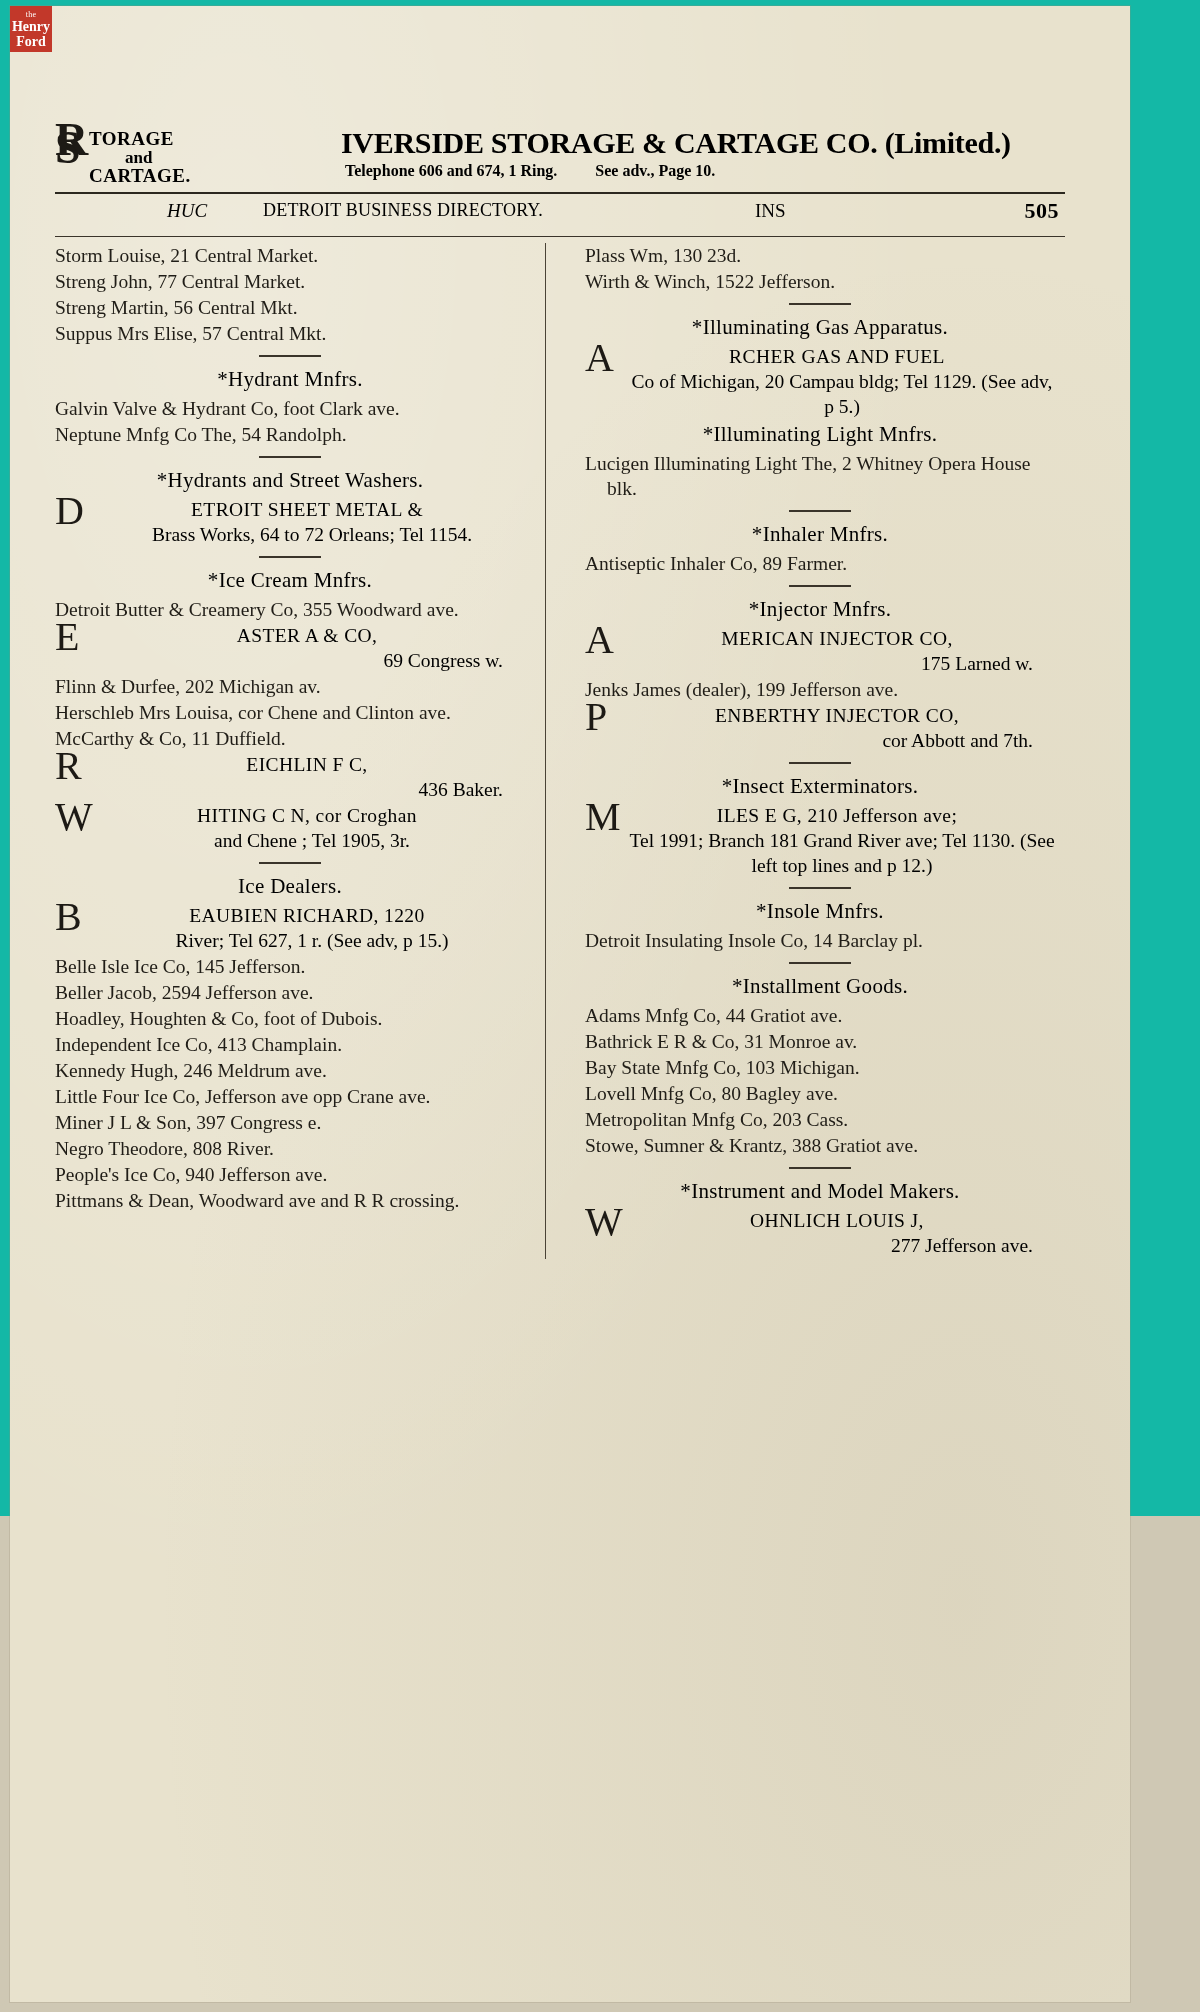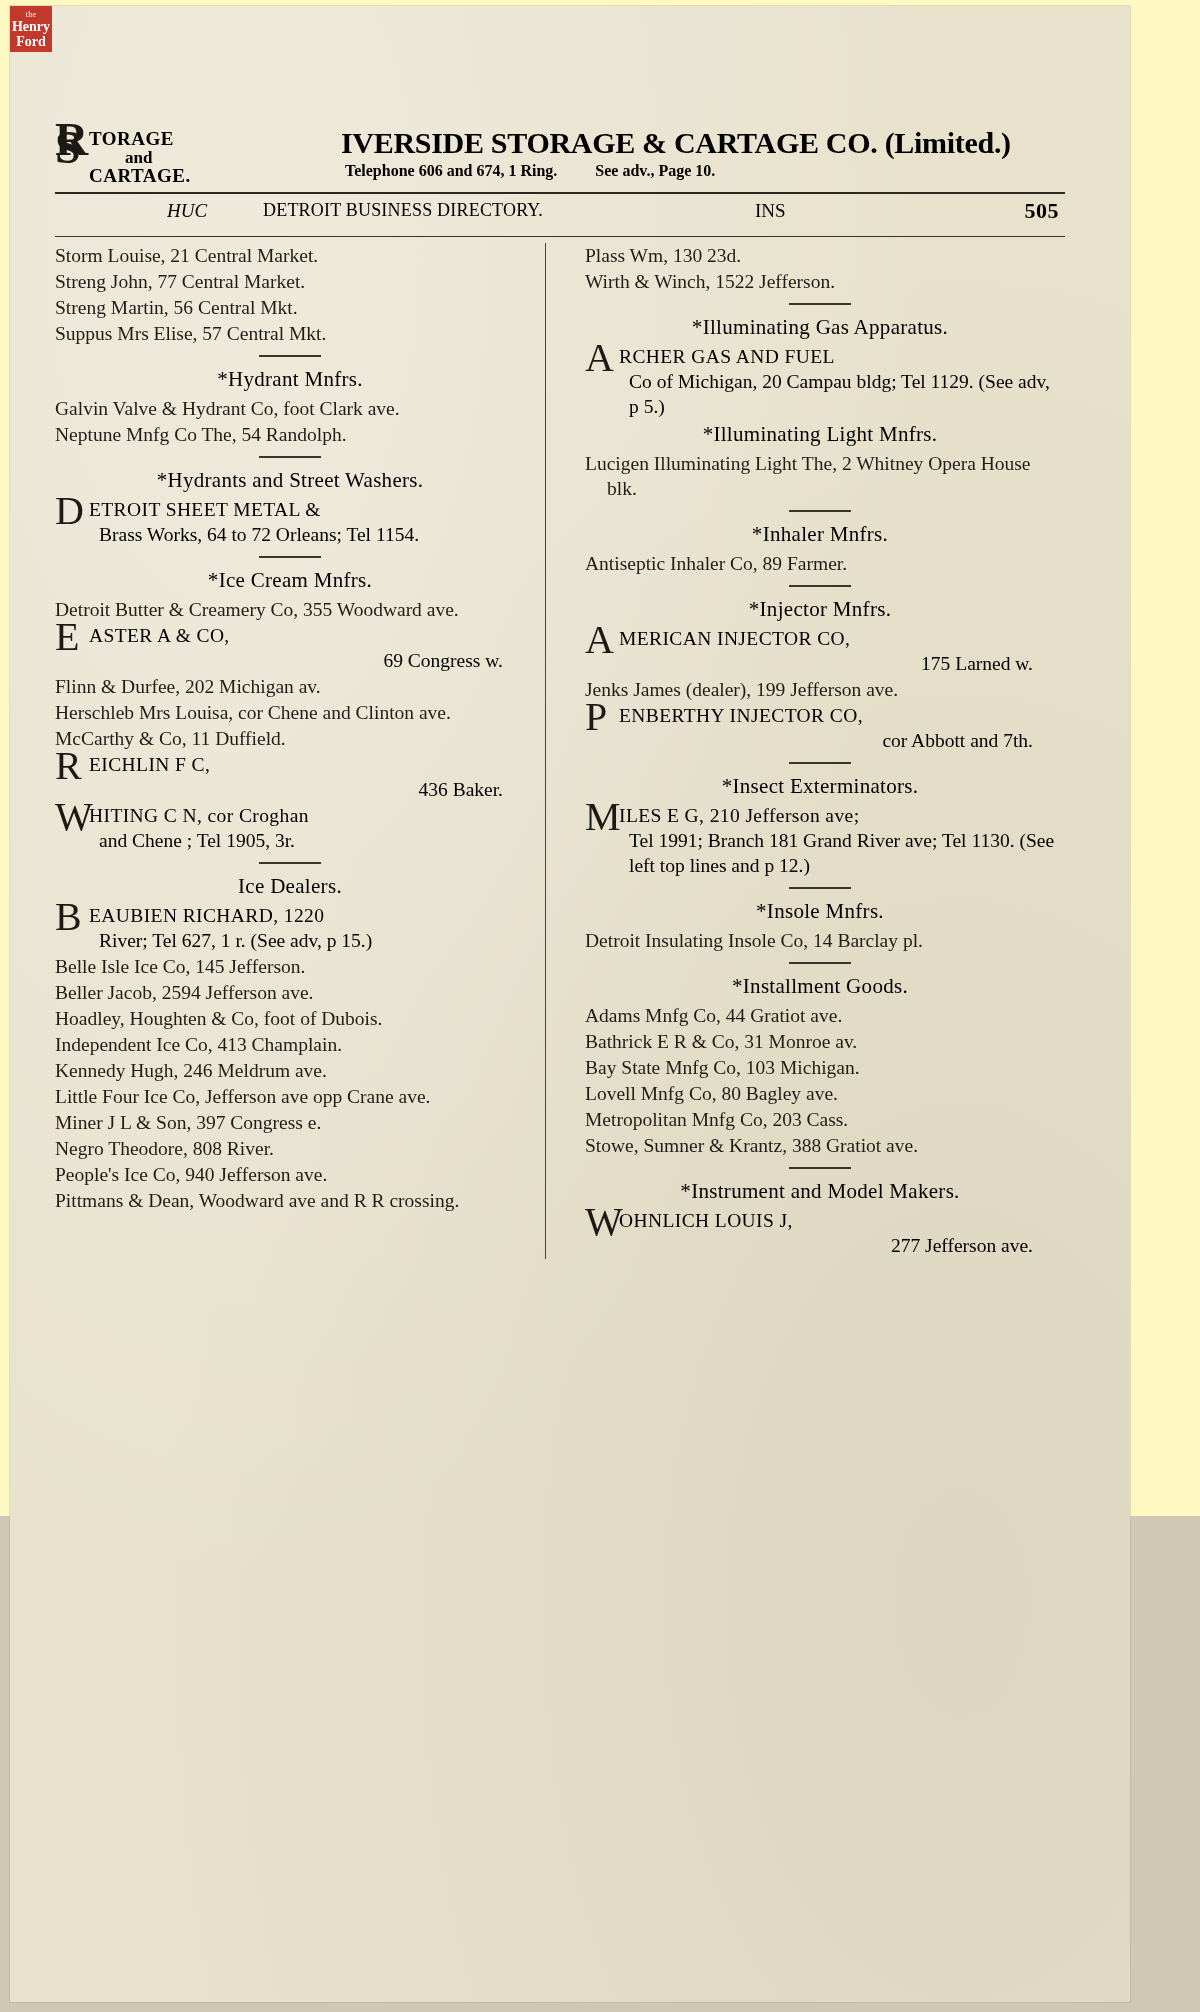--- a/index.html
+++ b/index.html
@@ -14,21 +14,21 @@
     position: relative;
     overflow: hidden;
   }
   
   .page {
     position: absolute;
     left: 0;
     top: 0;
     width: 1200px;
     height: 1516px;
-    background: #fef9c3;
+    background: #14b8a6;
   }
   .paper {
     position: absolute;
     left: 10px;
     top: 6px;
     width: 1120px;
     height: 1996px;
     background: #e8e2cd;
     box-shadow: 0 0 0 1px rgba(150,140,115,.25);
   }
@@ -253,20 +253,21 @@
     font-size: 40px;
     line-height: 36px;
     font-weight: normal;
     font-family: "Liberation Serif", serif;
     color: #1d1a15;
   }
   .caps-entry .body {
     display: block;
     padding-left: 34px;
     letter-spacing: .4px;
+    text-align: center;
   }
   .caps-entry .body.cont {
     padding-left: 44px;
     letter-spacing: 0;
   }
   .caps-entry .rightnum {
     display: block;
     padding-left: 34px;
     text-align: right;
     padding-right: 22px;

